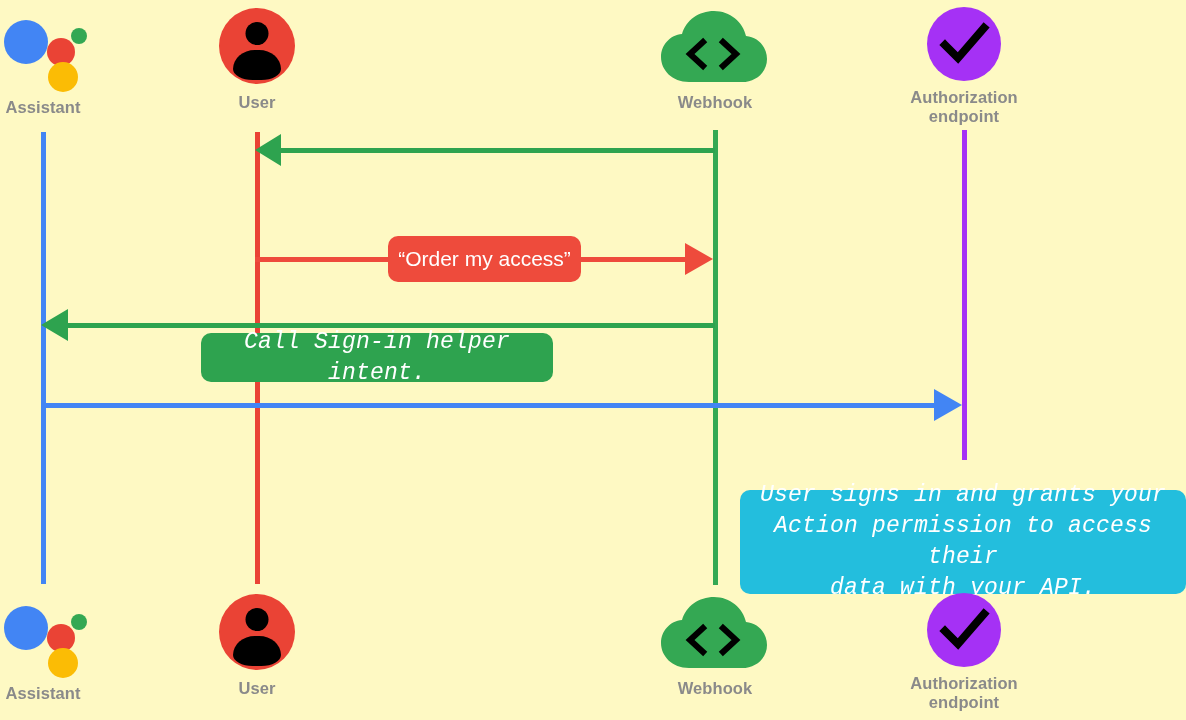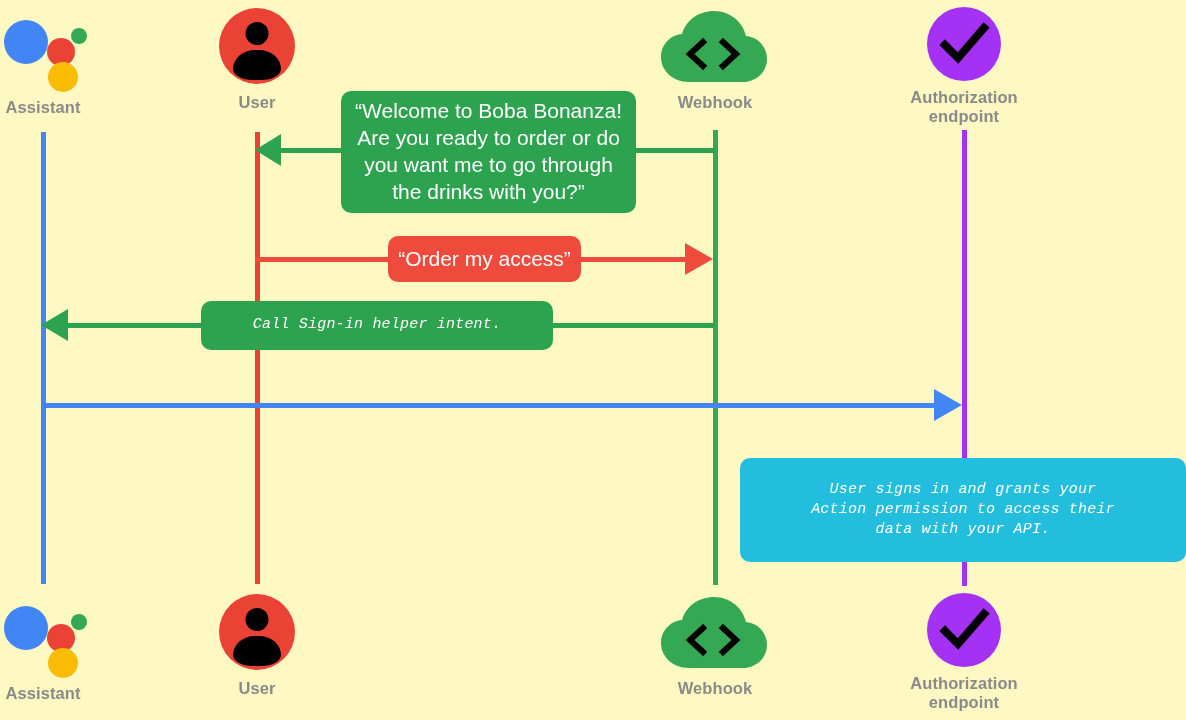--- a/index.html
+++ b/index.html
@@ -125,23 +125,24 @@
     width: 100%;
   }
   .sans {
     font-family: "Liberation Sans", sans-serif;
     font-size: 21px;
     line-height: 1.28;
   }
   .mono {
     font-family: "Liberation Mono", monospace;
     font-style: italic;
-    font-size: 15px;
+    font-size: 23px;
     line-height: 1.34;
     letter-spacing: 0.2px;
+    margin-top: 32px;
   }
 </style>
 </head>
 <body>
 
 <div id="canvas">
 
   <div class="lifeline" style="left:41px; top:132px; height:452px; background:#4285f4;"></div>
   <div class="lifeline" style="left:255px; top:132px; height:452px; background:#ea4335;"></div>
   <div class="lifeline" style="left:713px; top:130px; height:455px; background:#34a853;"></div>
@@ -190,26 +191,20 @@
           <path d="M18 38 L31 51 L57 21" stroke="#000000" stroke-width="8" fill="none" stroke-linecap="square" stroke-linejoin="miter"></path>
         </svg>
       </div>
     </div>
     <div class="actor-label" style="margin-top:7px;">Authorization
 endpoint</div>
   </div>
 
   <div class="msg-line" style="left:277px; top:148px; width:438px; background:#2ea34f;"></div>
   <div class="arrow-head" style="left:255px; top:134px; border-right:26px solid #2ea34f;"></div>
-  <div class="bubble sans" style="left:341px; top:91px; width:295px; height:122px; background:#2ea34f; padding:6px 12px;">
-    <span class="bubble-text">“Welcome to Boba Bonanza!
-Are you ready to order or do
-you want me to go through
-the drinks with you?”</span>
-  </div>
 
   <div class="msg-line" style="left:255px; top:257px; width:430px; background:#ee4b3c;"></div>
   <div class="arrow-head" style="left:685px; top:243px; border-left:28px solid #ee4b3c;"></div>
   <div class="bubble sans" style="left:388px; top:236px; width:193px; height:46px; background:#ee4b3c; padding:0 10px;">
     <span class="bubble-text">“Order my access”</span>
   </div>
 
   <div class="msg-line" style="left:63px; top:323px; width:652px; background:#2ea34f;"></div>
   <div class="arrow-head" style="left:41px; top:309px; border-right:27px solid #2ea34f;"></div>
   <div class="bubble mono" style="left:201px; top:301px; width:352px; height:49px; background:#2ea34f; padding:0 14px;">

